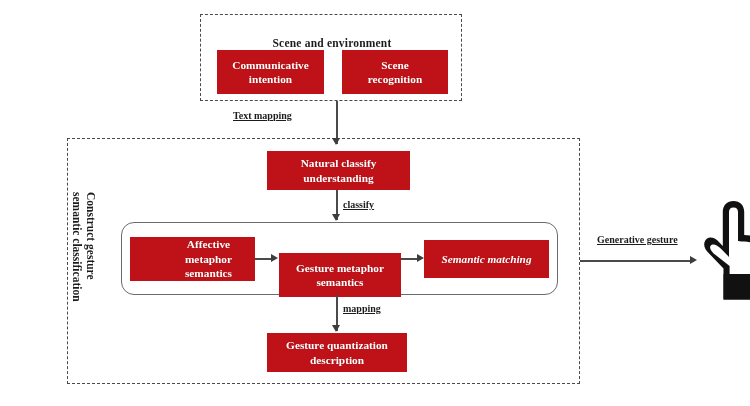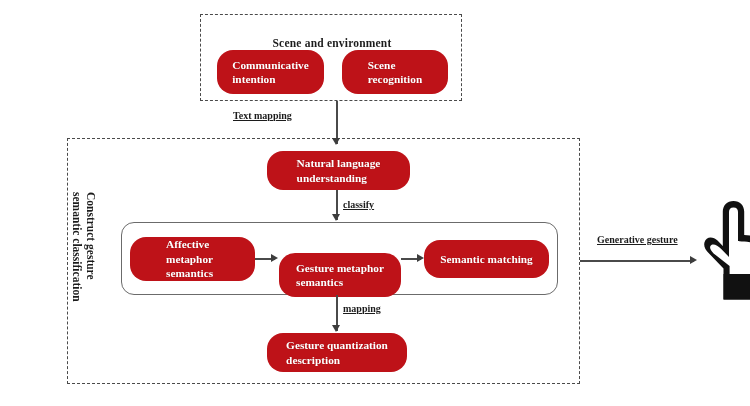--- a/index.html
+++ b/index.html
@@ -82,40 +82,41 @@
     border: 1.6px solid #6b6b6b;
     border-radius: 13px;
     background: #ffffff;
     box-sizing: border-box;
   }
 
   
   .node {
     position: absolute;
     background: #BE1218;
-    border-radius: 16px;
+    border-radius: 0;
     color: #ffffff;
     font-weight: bold;
     font-size: 11.3px;
     line-height: 14.5px;
     display: flex;
     align-items: center;
     justify-content: center;
+    text-align: center;
     box-sizing: border-box;
     padding: 2px 4px;
     white-space: pre-line;
     text-shadow: 0 0 1px rgba(0,0,0,0.25);
   }
 
   #node-communicative { left: 177px; top: 50px;  width: 107px; height: 44px; }
   #node-scene-recog   { left: 302px; top: 50px;  width: 106px; height: 44px; }
   #node-nlu           { left: 227px; top: 151px; width: 143px; height: 39px; }
   #node-affective     { left: 90px;  top: 237px; width: 125px; height: 44px; padding-left: 36px; }
   #node-gesture-meta  { left: 239px; top: 253px; width: 122px; height: 44px; }
-  #node-semantic-match{ left: 384px; top: 240px; width: 125px; height: 38px; }
+  #node-semantic-match{ left: 384px; top: 240px; width: 125px; height: 38px; font-style: italic; }
   #node-quantization  { left: 227px; top: 333px; width: 140px; height: 39px; }
 
   
   .arrow-line {
     position: absolute;
     background: #4a4a4a;
   }
   .v-line { width: 1.5px; }
   .h-line { height: 1.5px; }
 
@@ -196,21 +197,21 @@
 intention</div>
 
   <div class="node" id="node-scene-recog">Scene
 recognition</div>
 
   <div class="dashed-box" id="construct-group"></div>
 
   <div id="construct-title">Construct gesture
 semantic classification</div>
 
-  <div class="node" id="node-nlu">Natural language
+  <div class="node" id="node-nlu">Natural classify
 understanding</div>
 
   <div id="semantics-container"></div>
 
   <div class="node" id="node-affective">Affective
 metaphor semantics</div>
 
   <div class="node" id="node-gesture-meta">Gesture metaphor
 semantics</div>
 

